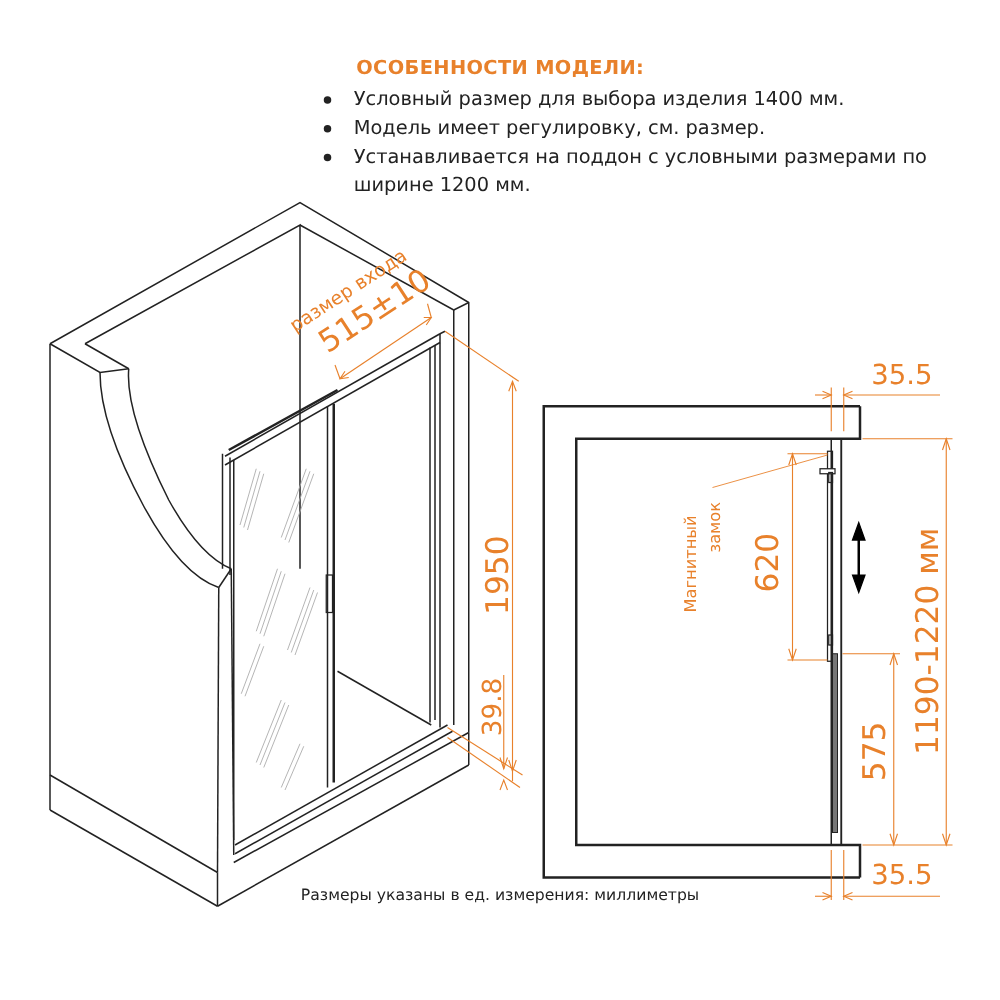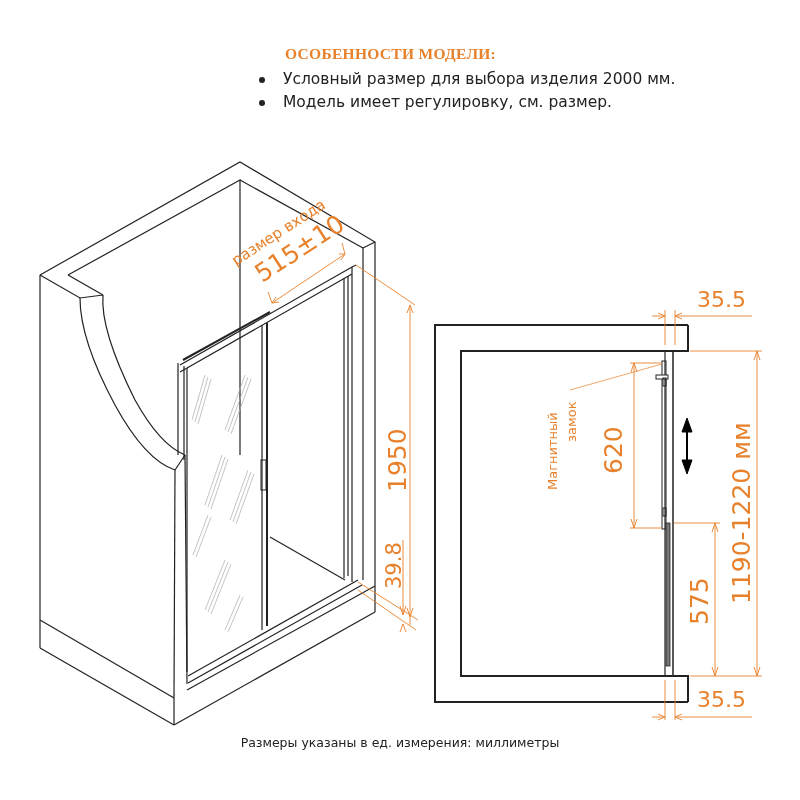--- a/index.html
+++ b/index.html
@@ -1,33 +1,34 @@
 <!DOCTYPE html>
 <html><head>
 <meta charset="utf-8">
 <style>
   html, body { margin: 0; padding: 0; background: #ffffff; }
   body { width: 800px; height: 800px; position: relative; overflow: hidden; font-family: "DejaVu Sans", "Liberation Sans", sans-serif; }
   .features { position: absolute; left: 252px; top: 44px; width: 530px; }
-  .features-title { color: #e8812b; font-weight: bold; font-size: 15.5px; letter-spacing: 0.3px; margin-left: 33px; line-height: 20px; font-family: Liberation Serif, serif; }
+  .features-title { color: #e8812b; font-weight: bold; font-size: 15.5px; letter-spacing: 0.3px; margin-left: 33px; line-height: 20px; }
   .features ul { list-style: none; margin: 4px 0 0 0; padding: 0; }
   .features li { position: relative; padding-left: 31px; font-size: 15.5px; color: #222222; line-height: 23px; }
   .features li .bullet { position: absolute; left: 7px; top: 9px; width: 6px; height: 6px; border-radius: 50%; background: #222222; }
   .diagram { position: absolute; left: 0; top: 0; width: 800px; height: 800px; }
-  .footnote { position: absolute; left: 0; width: 800px; text-align: center; top: 735px; font-size: 12.5px; color: #222222; }
+  .footnote { position: absolute; left: 0; width: 800px; text-align: center; top: 708px; font-size: 12.5px; color: #222222; }
   svg text { font-family: "DejaVu Sans", "Liberation Sans", sans-serif; }
 </style>
 </head>
 <body>
 
 <div class="features">
   <div class="features-title">ОСОБЕННОСТИ МОДЕЛИ:</div>
   <ul>
-    <li><span class="bullet"></span><span>Условный размер для выбора изделия 2000 мм.</span></li>
+    <li><span class="bullet"></span><span>Условный размер для выбора изделия 1400 мм.</span></li>
     <li><span class="bullet"></span><span>Модель имеет регулировку, см. размер.</span></li>
+    <li><span class="bullet"></span><span>Устанавливается на поддон с условными размерами по ширине 1200 мм.</span></li>
   </ul>
 </div>
 
 <svg class="diagram" viewBox="0 0 800 800" width="800" height="800" xmlns="http://www.w3.org/2000/svg">
 
   <g stroke="#222" stroke-width="1.2" fill="none">
 
     <polyline points="40,275 240,162 375,242 375,586"></polyline>
     <polyline points="68,275 240,180 240,455"></polyline>
     <polyline points="68,275 103,295"></polyline>

